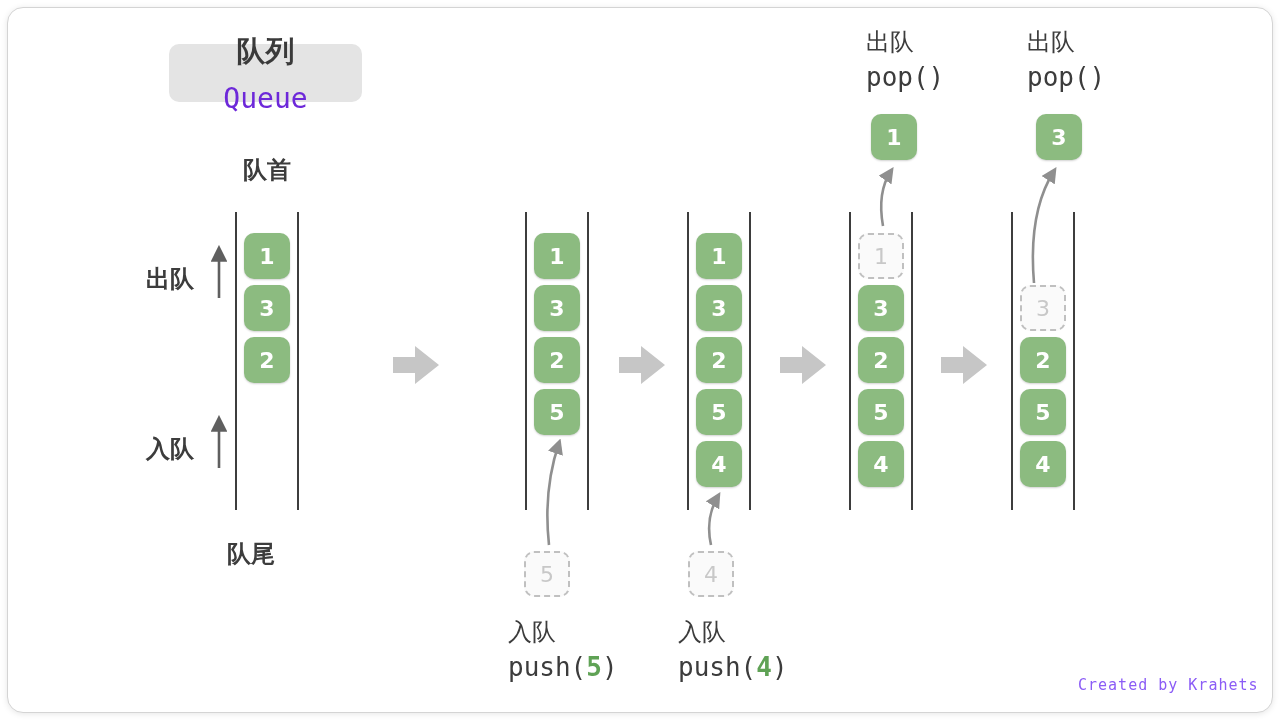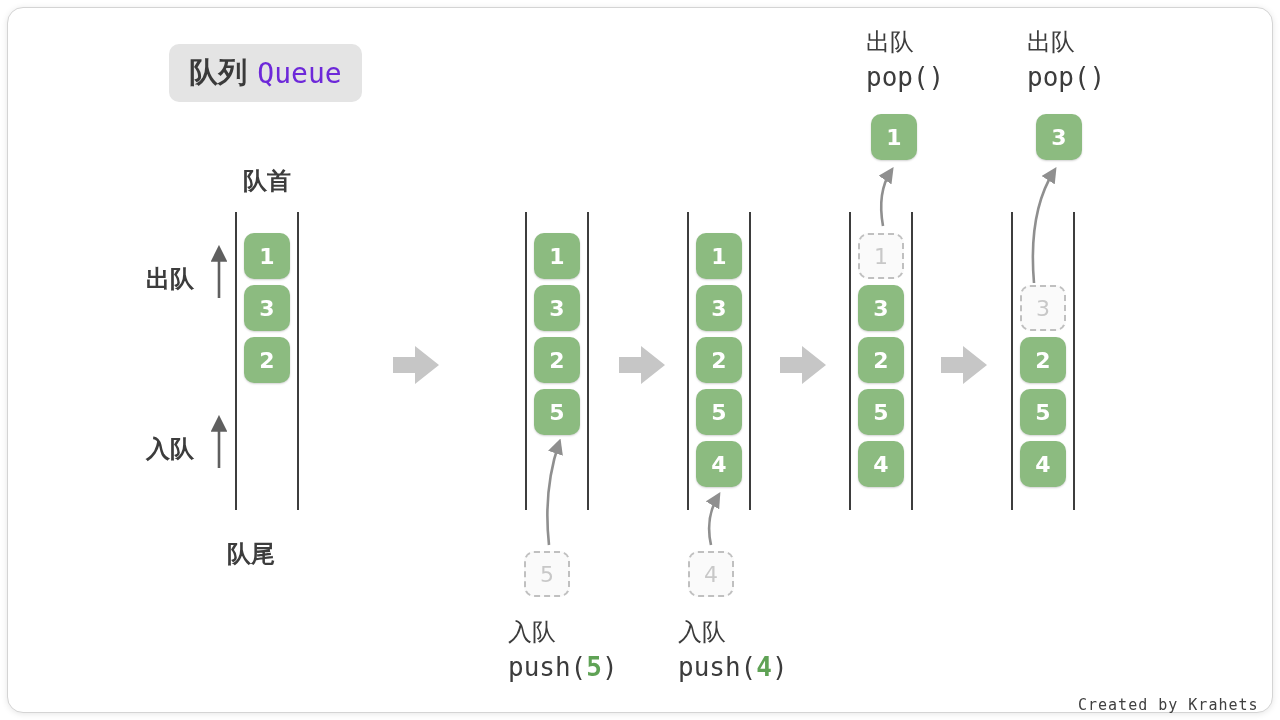--- a/index.html
+++ b/index.html
@@ -1,46 +1,46 @@
 <!DOCTYPE html>
 <html><head>
 <meta charset="utf-8">
 <style>
   html,body{margin:0;padding:0;background:#ffffff;}
   body{width:1280px;height:720px;position:relative;font-family:"DejaVu Sans",sans-serif;color:#3a3a3a;overflow:hidden;}
   .card{position:absolute;left:7px;top:7px;width:1264px;height:704px;background:#ffffff;border:1px solid #d4d4d4;border-radius:16px;box-shadow:0 1px 6px rgba(0,0,0,0.10);}
-  .title-chip{position:absolute;left:169px;top:44px;width:193px;height:58px;background:#e4e4e4;border-radius:10px;display:flex;align-items:center;justify-content:center;gap:10px;}
+  .title-chip{position:absolute;left:169px;top:44px;width:193px;height:58px;background:#e4e4e4;border-radius:10px;display:flex;align-items:center;justify-content:center;gap:10px;flex-direction:column;}
   .title-zh{font-size:29px;font-weight:bold;color:#3a3a3a;}
   .title-en{font-family:"DejaVu Sans Mono",monospace;font-size:28px;color:#6d28d9;}
   .cjk-label{position:absolute;font-size:24px;font-weight:bold;color:#3c3c3c;}
   .side-label{position:absolute;font-size:24px;font-weight:bold;color:#3c3c3c;}
   .rail{position:absolute;top:212px;width:64px;height:298px;border-left:2px solid #3d3d3d;border-right:2px solid #3d3d3d;box-sizing:border-box;}
   .cell{position:absolute;left:7px;width:46px;height:46px;border-radius:10px;display:flex;align-items:center;justify-content:center;font-size:22px;box-sizing:border-box;}
   .solid{background:#8cbb80;color:#ffffff;font-weight:bold;box-shadow:0 1px 2px rgba(0,0,0,0.18);}
   .ghost{border:2px dashed #c0c0c0;background:#fafafa;color:#c8c8c8;font-weight:normal;}
   .r1{top:21px}.r2{top:73px}.r3{top:125px}.r4{top:177px}.r5{top:229px}
   .float-cell{position:absolute;width:46px;height:46px;border-radius:10px;display:flex;align-items:center;justify-content:center;font-size:22px;box-sizing:border-box;}
   .op-caption{position:absolute;line-height:1.0;}
   .op-zh{font-size:24px;font-weight:500;color:#3c3c3c;margin-bottom:10px;}
   .op-code{font-family:"DejaVu Sans Mono",monospace;font-size:26px;color:#3c3c3c;}
   .op-code .green-arg{color:#5fa255;font-weight:bold;}
-  .watermark{position:absolute;left:1078px;top:696px;font-family:"DejaVu Sans Mono",monospace;font-size:15px;color:#404040;letter-spacing:1px;}
+  .watermark{position:absolute;left:1078px;top:676px;font-family:"DejaVu Sans Mono",monospace;font-size:15px;color:#8b5cf6;letter-spacing:1px;}
   svg.overlay{position:absolute;left:0;top:0;width:1280px;height:720px;pointer-events:none;}
 </style>
 </head>
 <body>
 
 <div class="card"></div>
 
 <div class="title-chip">
   <span class="title-zh">队列</span>
   <span class="title-en">Queue</span>
 </div>
 
-<div class="cjk-label" style="left:227px;top:154px;width:80px;text-align:center;margin-top:11px;">队首</div>
+<div class="cjk-label" style="left:227px;top:154px;width:80px;text-align:center;">队首</div>
 <div class="cjk-label" style="left:227px;top:538px;width:80px;text-align:left;">队尾</div>
 
 <div class="side-label" style="left:146px;top:263px;">出队</div>
 <div class="side-label" style="left:146px;top:433px;">入队</div>
 
 <div class="rail" style="left:235px;">
   <div class="cell solid r1">1</div>
   <div class="cell solid r2">3</div>
   <div class="cell solid r3">2</div>
 </div>

